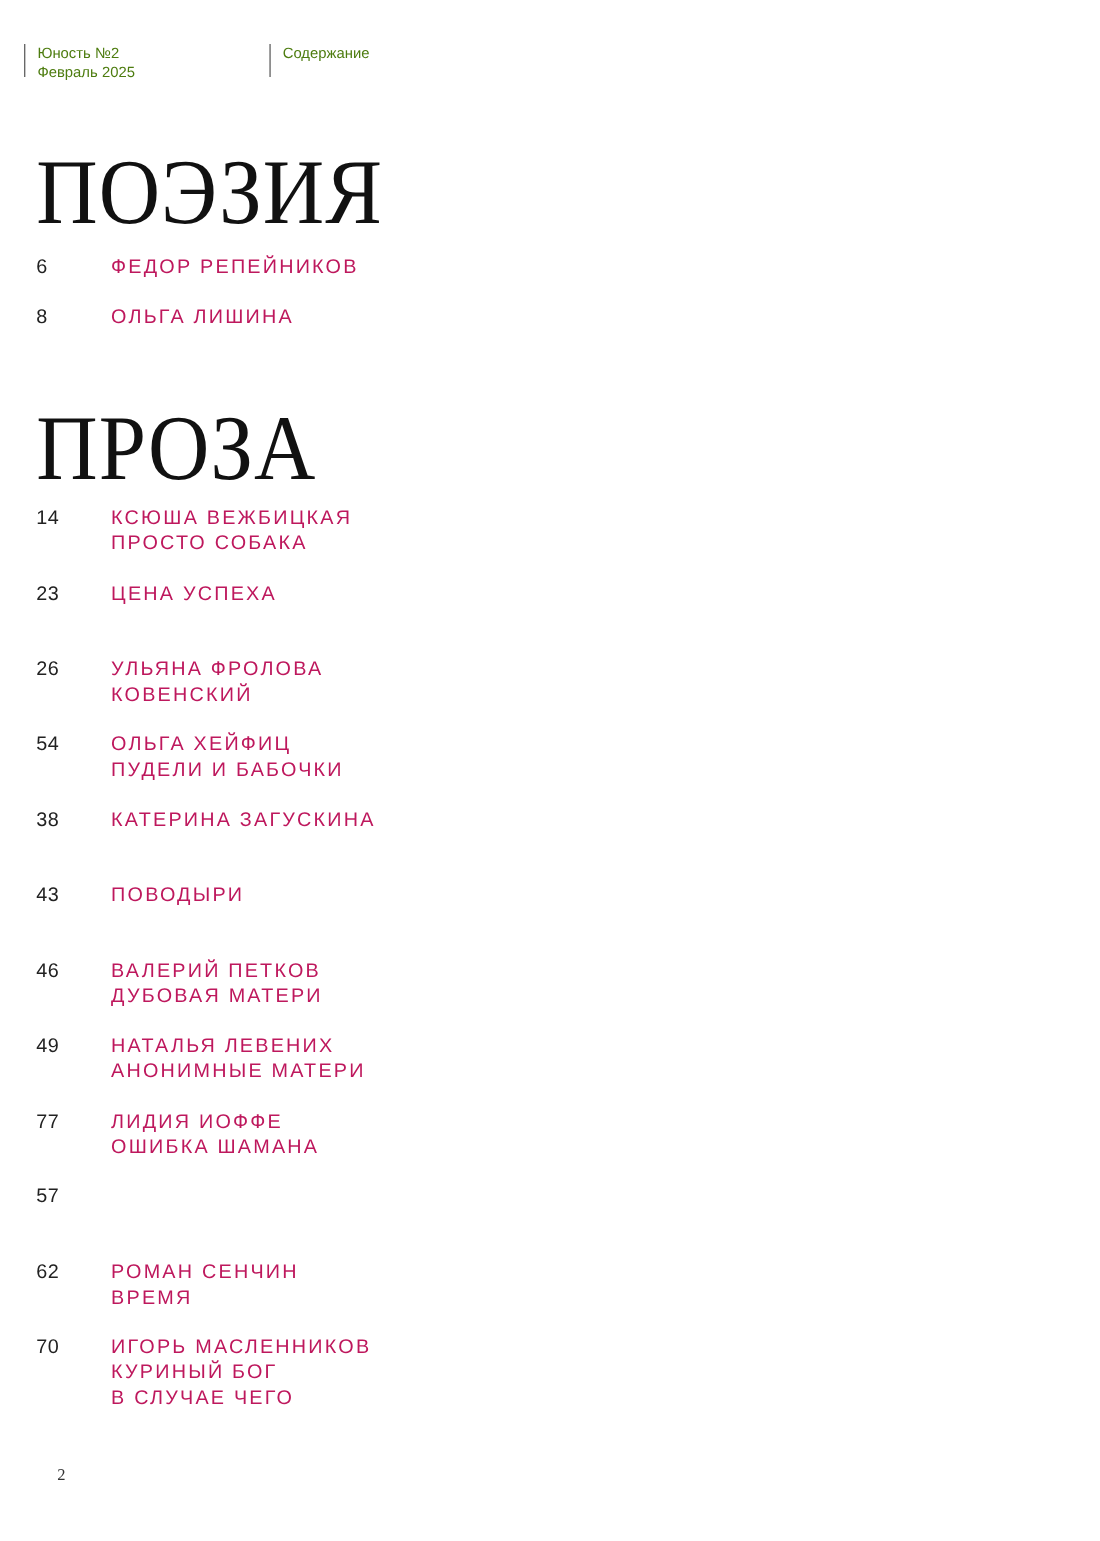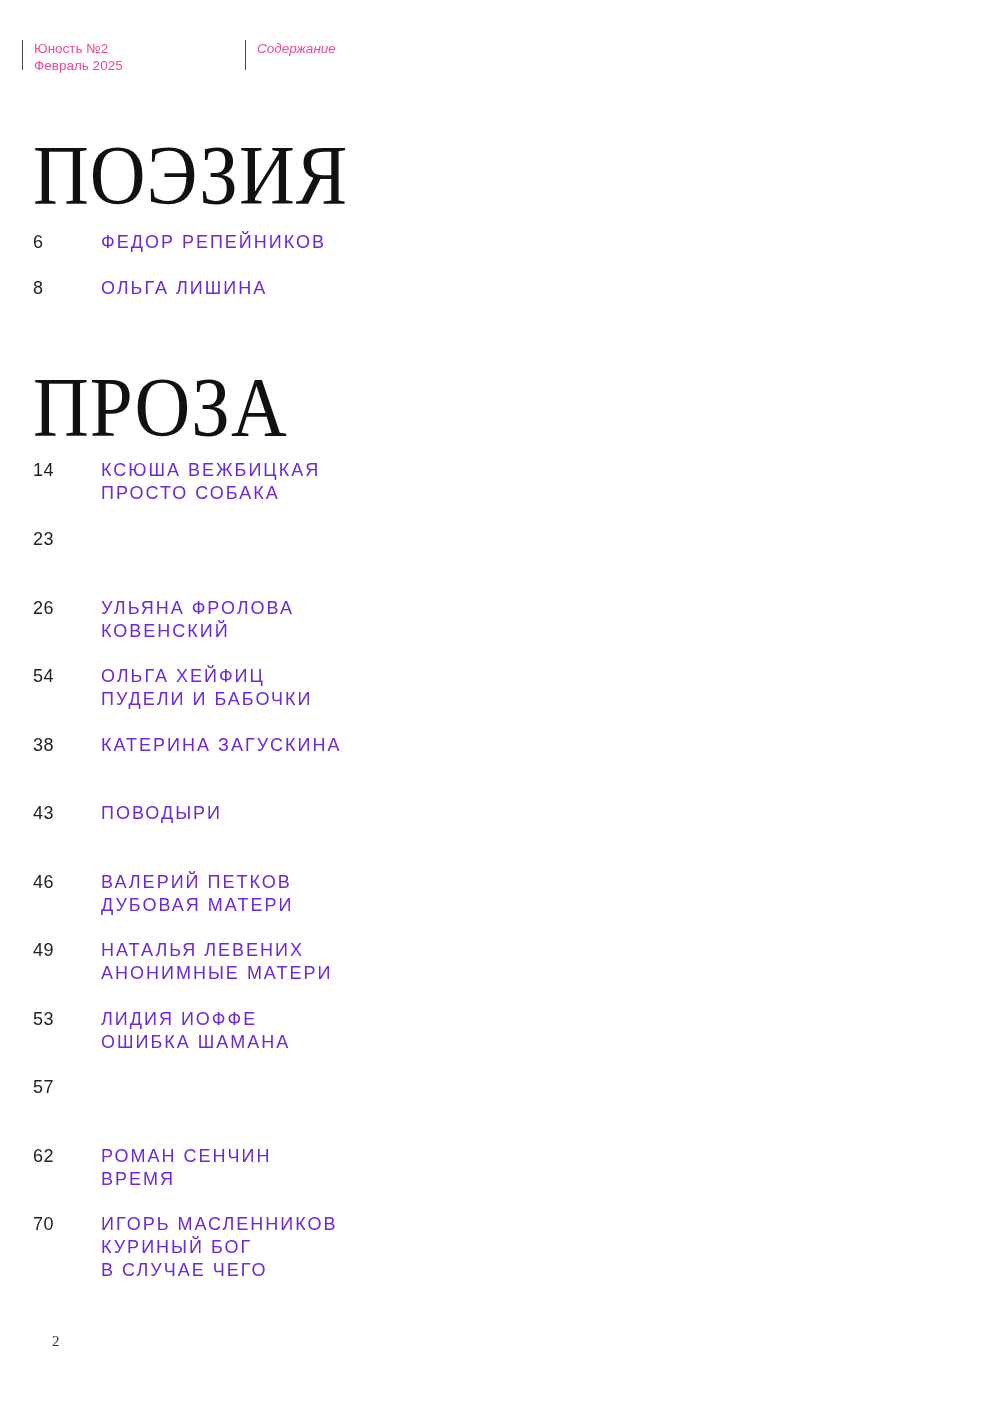--- a/index.html
+++ b/index.html
@@ -3,39 +3,39 @@
   <meta charset="utf-8">
   <style>
     html, body { margin: 0; padding: 0; }
     body {
       width: 1000px; height: 1401px; position: relative;
       background: #ffffff; color: #1a1a1a;
       font-family: "Liberation Sans", sans-serif;
       overflow: hidden;
     }
     .header { position: absolute; top: 40px; left: 0; width: 1000px; height: 40px; }
-    .hdr-block { position: absolute; top: 0; padding-left: 11px; border-left: 1.5px solid #444; height: 30px; font-size: 13.5px; line-height: 17px; color: #ec4899; }
+    .hdr-block { position: absolute; top: 0; padding-left: 11px; border-left: 1.5px solid #444; height: 30px; font-size: 13.5px; line-height: 17px; color: #4d7c0f; }
     .hdr-left { left: 22px; }
-    .hdr-right { left: 245px; font-style: italic; }
+    .hdr-right { left: 245px; }
     .hdr-block span { display: block; }
 
     .section-title {
       position: absolute; left: 33px;
       font-family: "Liberation Serif", serif;
       font-weight: normal; color: #111;
       font-size: 84px; line-height: 84px; letter-spacing: 1px;
       transform: scaleX(0.92); transform-origin: left center;
     }
     .title-poetry { top: 134px; }
     .title-prose { top: 366px; }
 
     .toc-item { position: absolute; left: 0; width: 1000px; }
     .toc-page { position: absolute; left: 33px; font-size: 18px; line-height: 23px; color: #222; letter-spacing: 0.5px; }
     .toc-lines { position: absolute; left: 101px; }
-    .toc-line { display: block; font-size: 18px; line-height: 23px; letter-spacing: 2px; color: #6d28d9; white-space: nowrap; }
+    .toc-line { display: block; font-size: 18px; line-height: 23px; letter-spacing: 2px; color: #be185d; white-space: nowrap; }
 
     .page-number { position: absolute; left: 52px; top: 1333px; font-family: "Liberation Serif", serif; font-size: 15px; color: #333; }
   </style>
 </head>
 <body>
 
 <div class="header">
   <div class="hdr-block hdr-left">
     <span>Юность №2</span>
     <span>Февраль 2025</span>
@@ -65,20 +65,21 @@
 <div class="toc-item" style="top:459px">
   <span class="toc-page">14</span>
   <div class="toc-lines">
     <span class="toc-line">КСЮША ВЕЖБИЦКАЯ</span>
     <span class="toc-line">ПРОСТО СОБАКА</span>
   </div>
 </div>
 <div class="toc-item" style="top:528px">
   <span class="toc-page">23</span>
   <div class="toc-lines">
+    <span class="toc-line">ЦЕНА УСПЕХА</span>
   </div>
 </div>
 <div class="toc-item" style="top:597px">
   <span class="toc-page">26</span>
   <div class="toc-lines">
     <span class="toc-line">УЛЬЯНА ФРОЛОВА</span>
     <span class="toc-line">КОВЕНСКИЙ</span>
   </div>
 </div>
 <div class="toc-item" style="top:665px">
@@ -108,21 +109,21 @@
   </div>
 </div>
 <div class="toc-item" style="top:939px">
   <span class="toc-page">49</span>
   <div class="toc-lines">
     <span class="toc-line">НАТАЛЬЯ ЛЕВЕНИХ</span>
     <span class="toc-line">АНОНИМНЫЕ МАТЕРИ</span>
   </div>
 </div>
 <div class="toc-item" style="top:1008px">
-  <span class="toc-page">53</span>
+  <span class="toc-page">77</span>
   <div class="toc-lines">
     <span class="toc-line">ЛИДИЯ ИОФФЕ</span>
     <span class="toc-line">ОШИБКА ШАМАНА</span>
   </div>
 </div>
 <div class="toc-item" style="top:1076px">
   <span class="toc-page">57</span>
   <div class="toc-lines">
   </div>
 </div>

